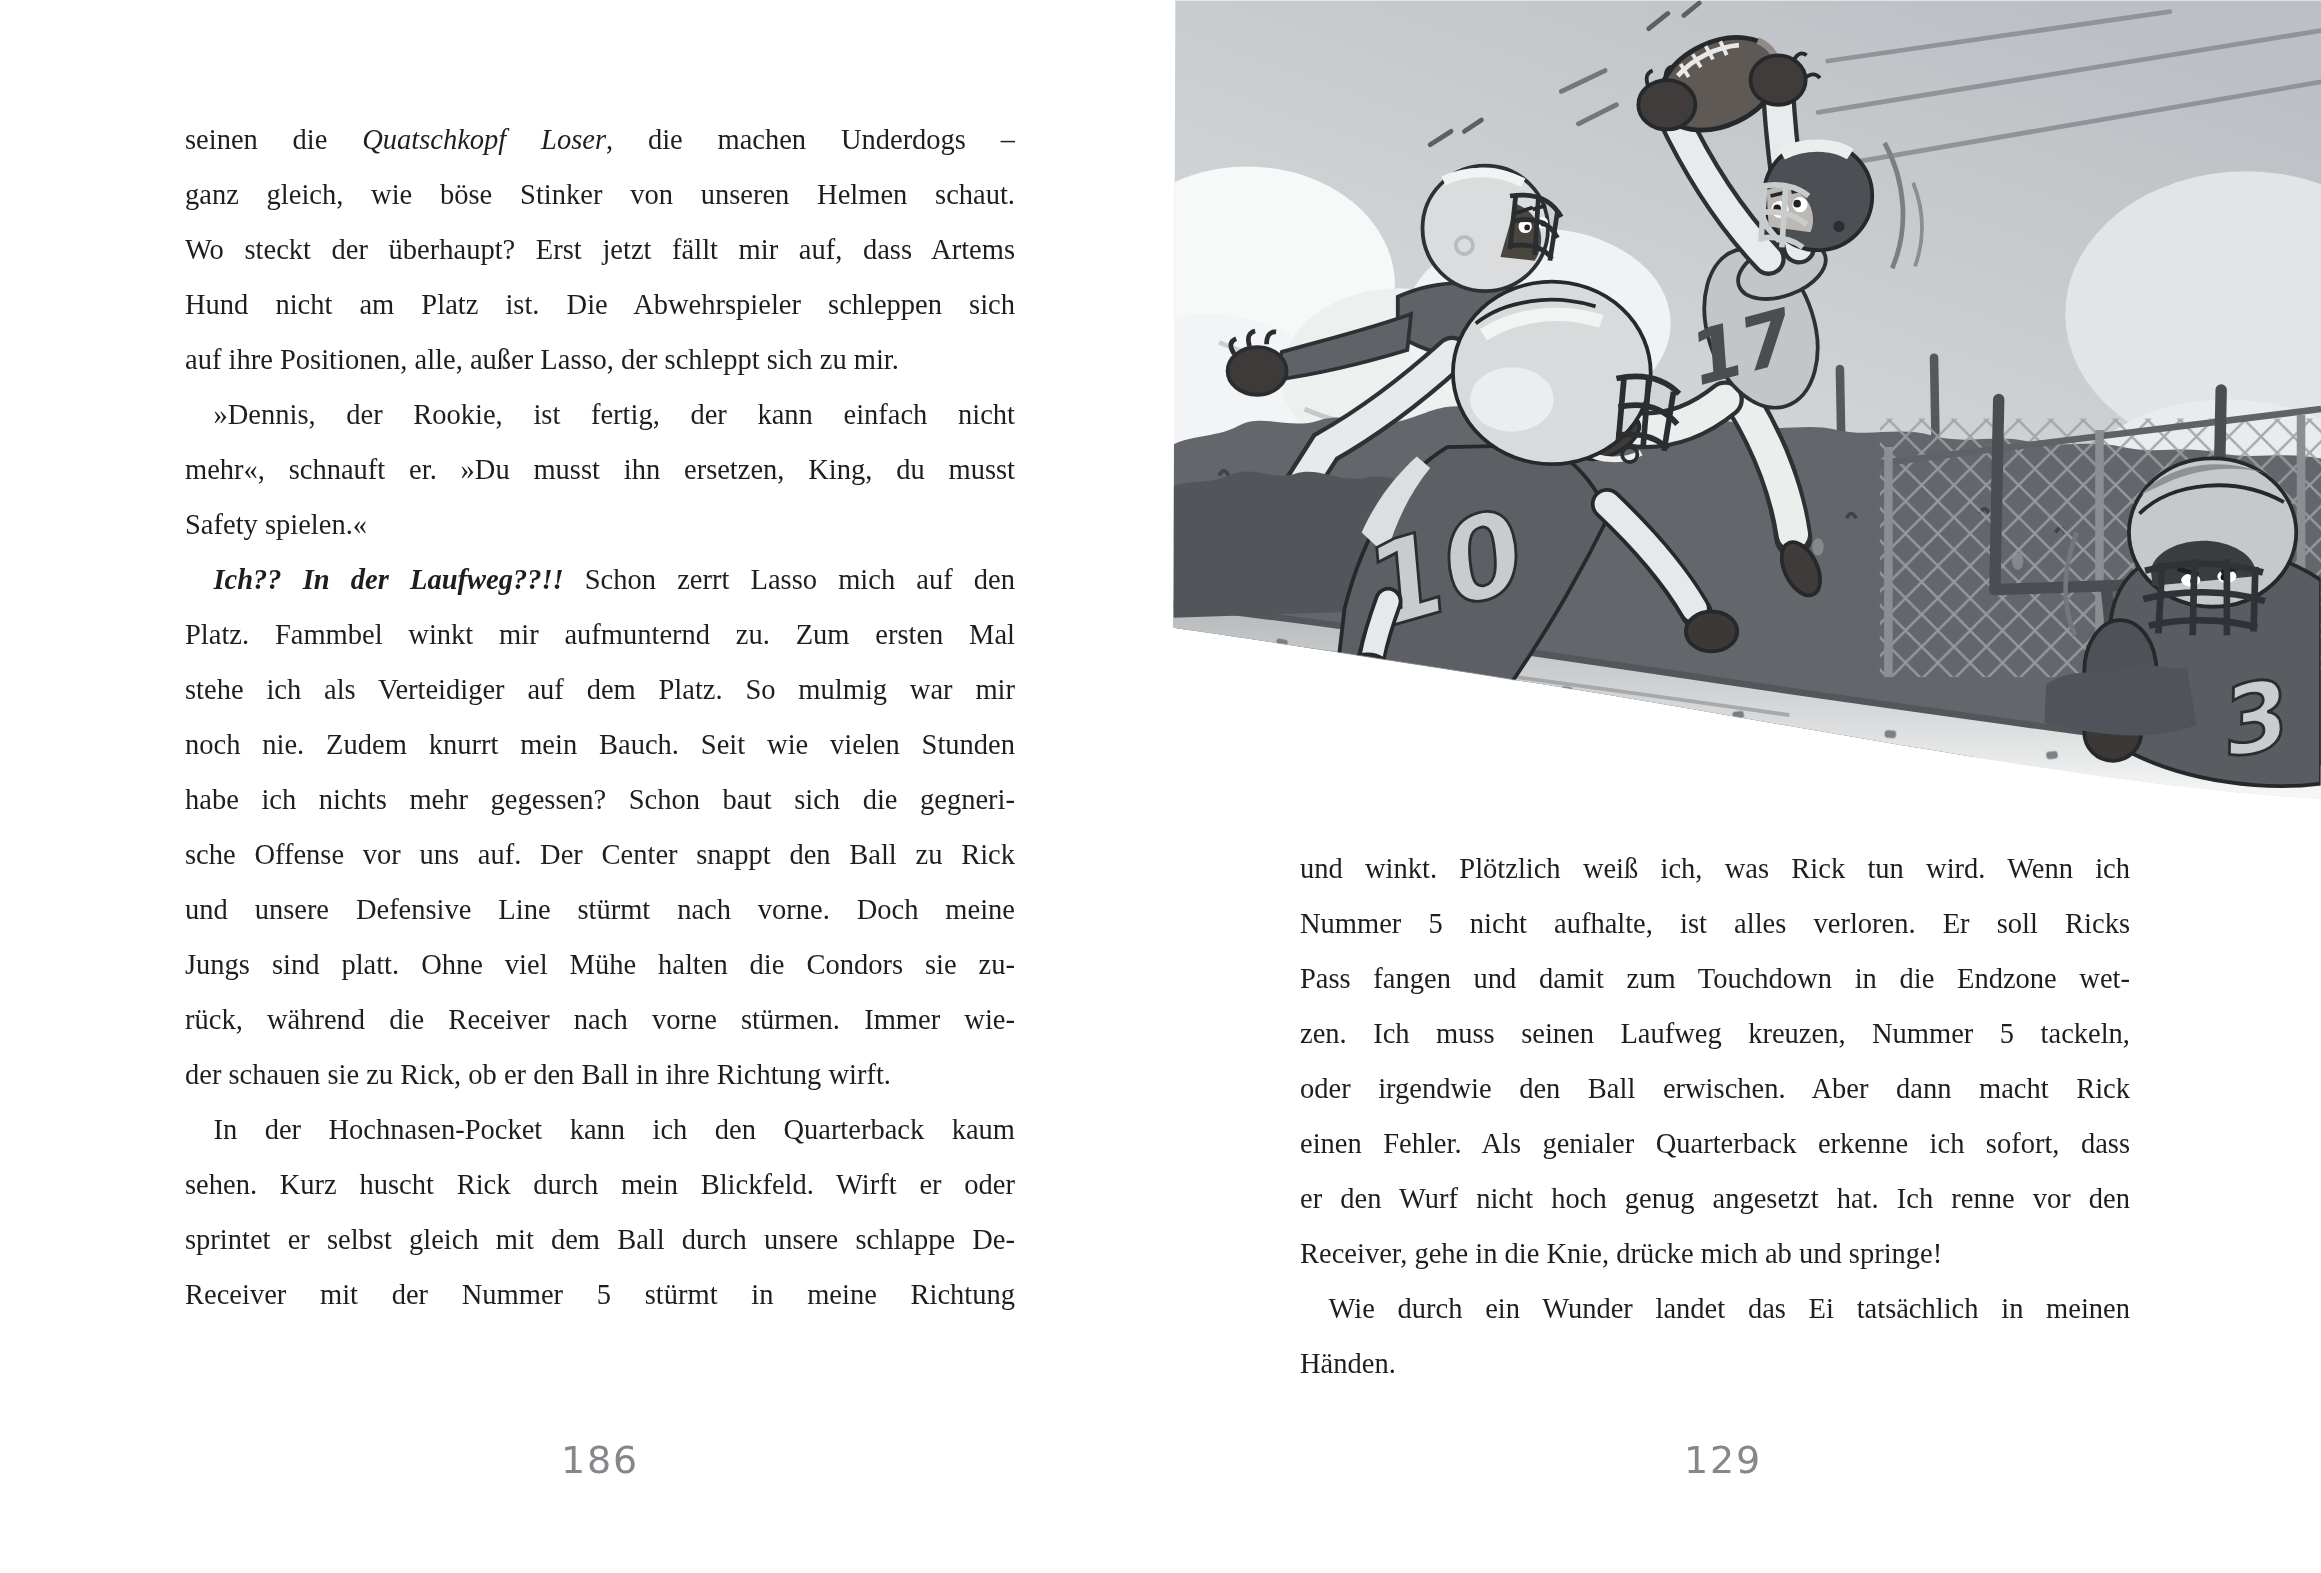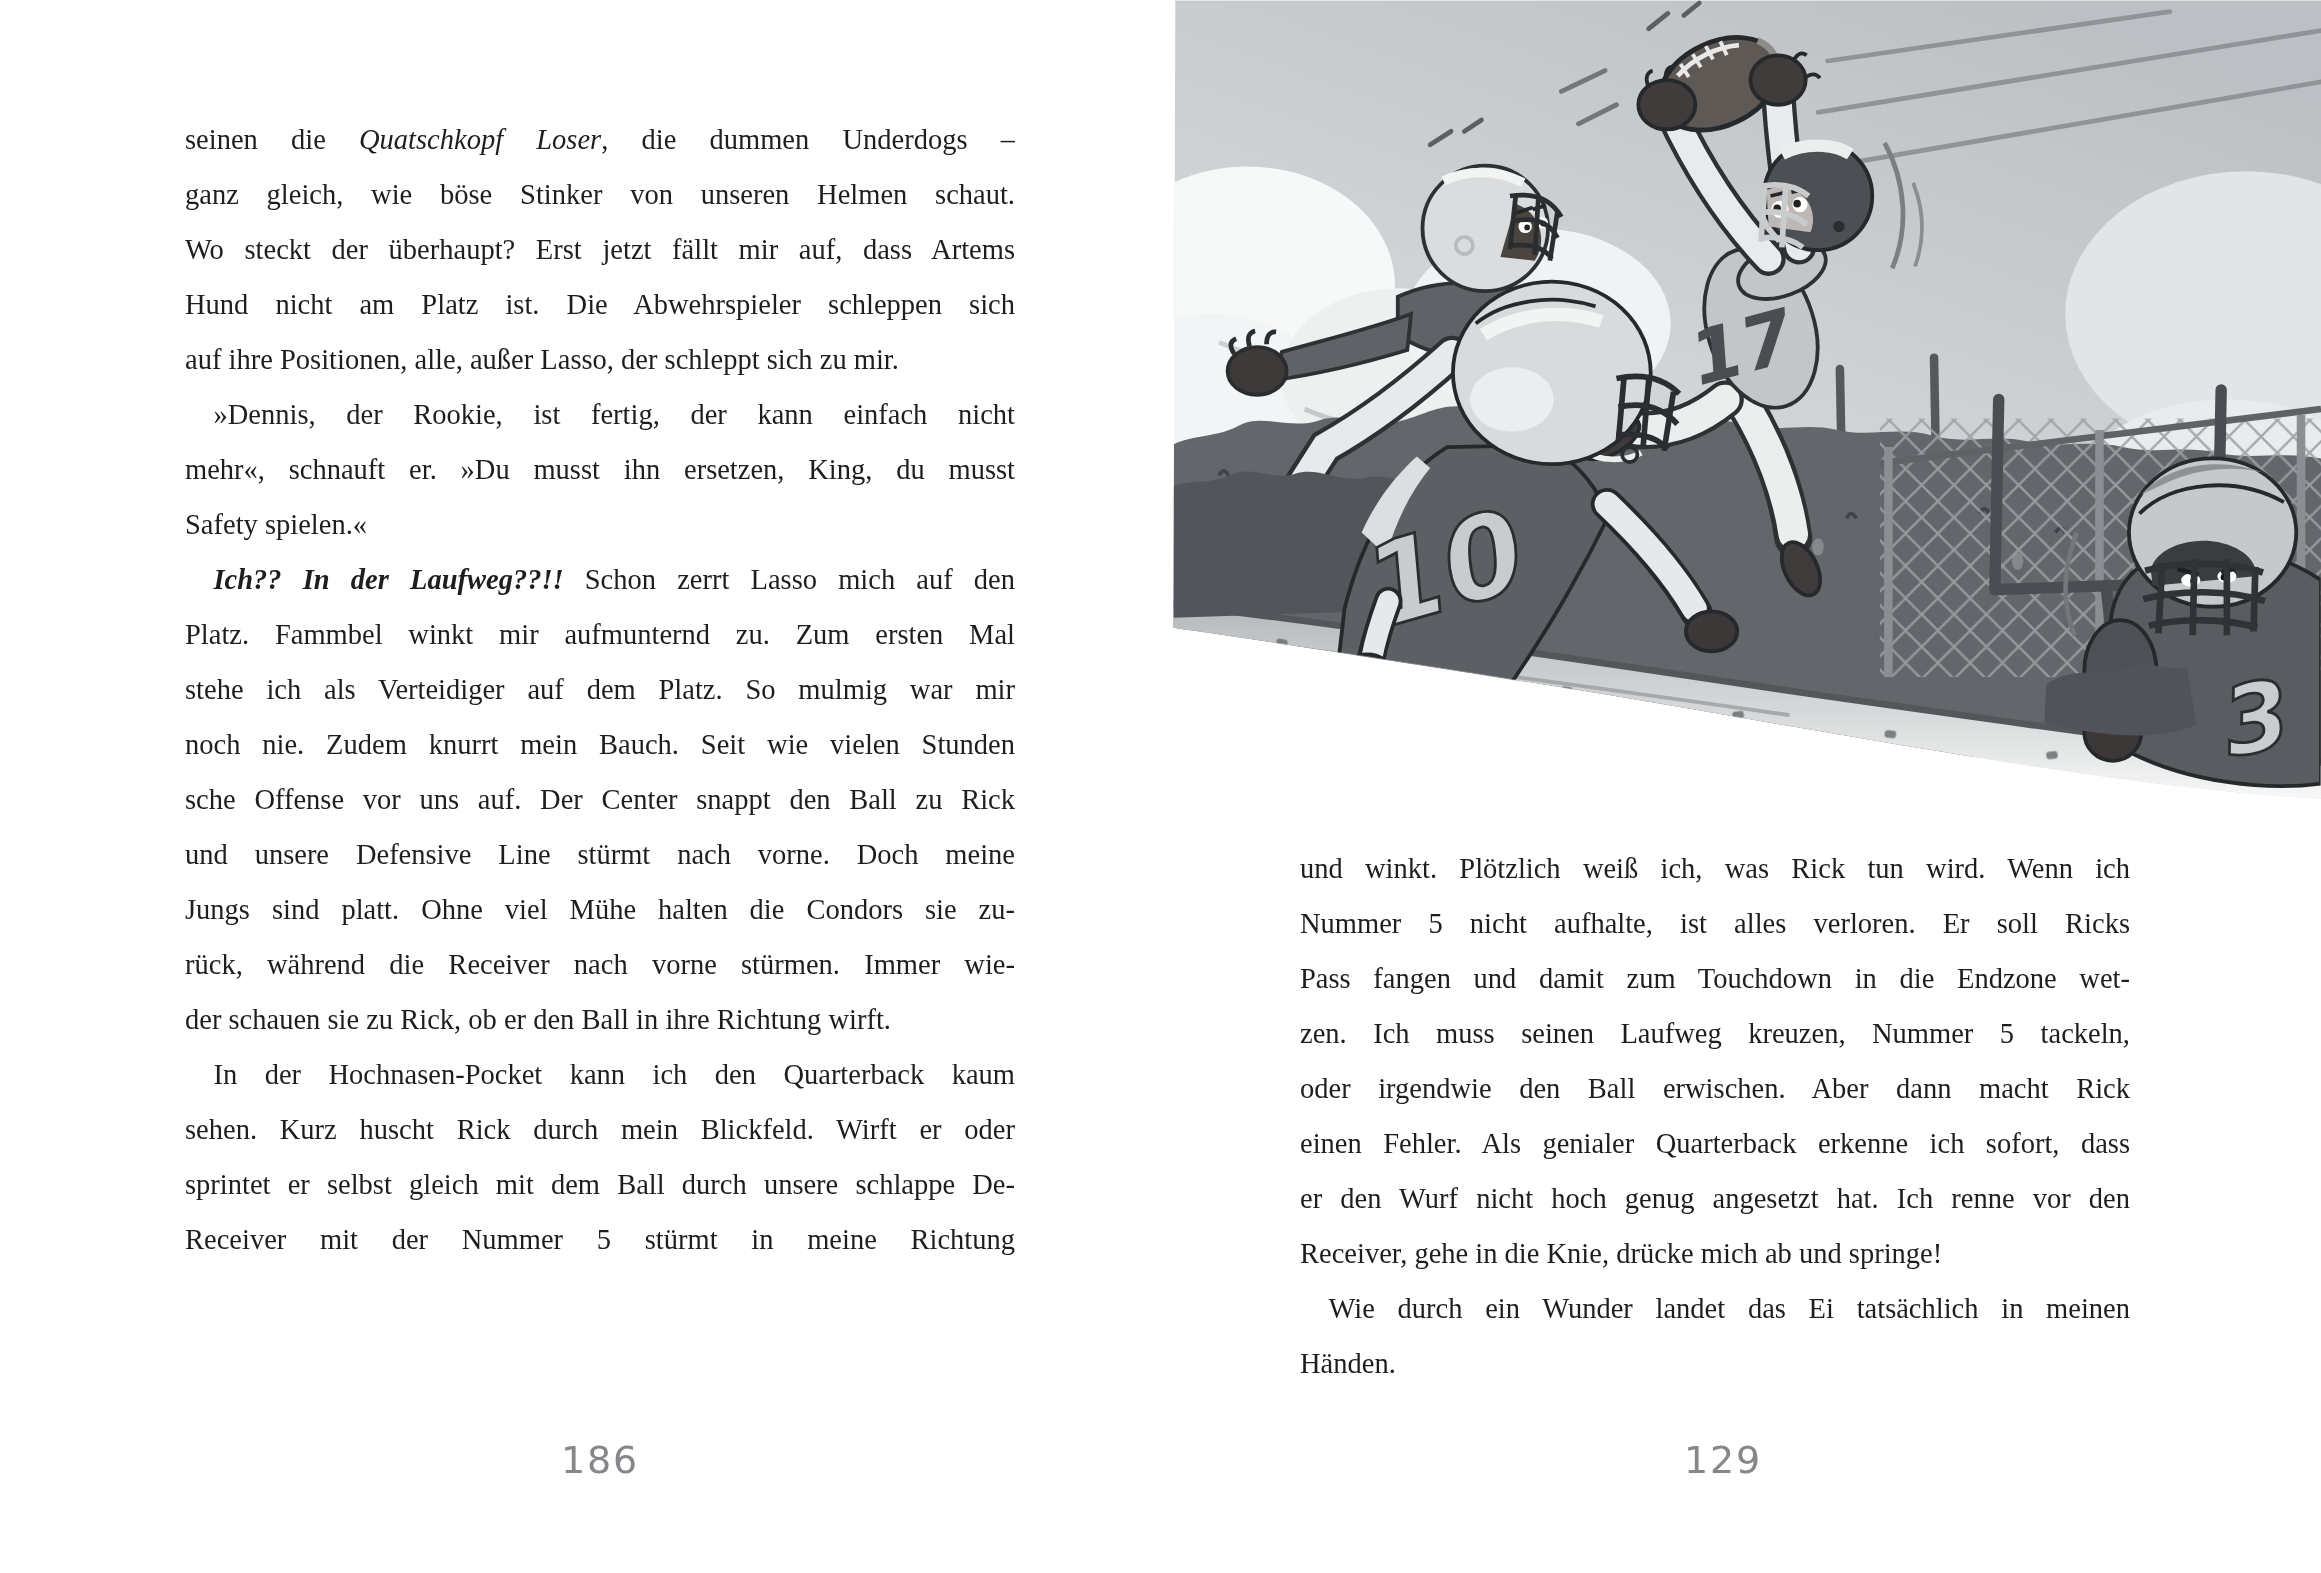--- a/index.html
+++ b/index.html
@@ -47,32 +47,33 @@
     left:1162px; top:0;
     width:1159px; height:818px;
   }
 </style>
 </head>
 <body>
 
 <div class="spread">
 
   <div class="textblock" id="left-text">
-      <div class="line"><span>seinen die </span><span class="it">Quatschkopf Loser</span><span>, die dummen Underdogs –</span></div>
+      <div class="line"><span>seinen die </span><span class="it">Quatschkopf Loser</span><span>, die machen Underdogs –</span></div>
       <div class="line"><span>ganz gleich, wie böse Stinker von unseren Helmen schaut.</span></div>
       <div class="line"><span>Wo steckt der überhaupt? Erst jetzt fällt mir auf, dass Artems</span></div>
       <div class="line"><span>Hund nicht am Platz ist. Die Abwehrspieler schleppen sich</span></div>
       <div class="line end"><span>auf ihre Positionen, alle, außer Lasso, der schleppt sich zu mir.</span></div>
       <div class="line ind"><span>»Dennis, der Rookie, ist fertig, der kann einfach nicht</span></div>
       <div class="line"><span>mehr«, schnauft er. »Du musst ihn ersetzen, King, du musst</span></div>
       <div class="line end"><span>Safety spielen.«</span></div>
       <div class="line ind"><span class="bi">Ich?? In der Laufweg??!!</span><span> Schon zerrt Lasso mich auf den</span></div>
       <div class="line"><span>Platz. Fammbel winkt mir aufmunternd zu. Zum ersten Mal</span></div>
       <div class="line"><span>stehe ich als Verteidiger auf dem Platz. So mulmig war mir</span></div>
       <div class="line"><span>noch nie. Zudem knurrt mein Bauch. Seit wie vielen Stunden</span></div>
+      <div class="line"><span>habe ich nichts mehr gegessen? Schon baut sich die gegneri-</span></div>
       <div class="line"><span>sche Offense vor uns auf. Der Center snappt den Ball zu Rick</span></div>
       <div class="line"><span>und unsere Defensive Line stürmt nach vorne. Doch meine</span></div>
       <div class="line"><span>Jungs sind platt. Ohne viel Mühe halten die Condors sie zu-</span></div>
       <div class="line"><span>rück, während die Receiver nach vorne stürmen. Immer wie-</span></div>
       <div class="line end"><span>der schauen sie zu Rick, ob er den Ball in ihre Richtung wirft.</span></div>
       <div class="line ind"><span>In der Hochnasen-Pocket kann ich den Quarterback kaum</span></div>
       <div class="line"><span>sehen. Kurz huscht Rick durch mein Blickfeld. Wirft er oder</span></div>
       <div class="line"><span>sprintet er selbst gleich mit dem Ball durch unsere schlappe De-</span></div>
       <div class="line"><span>Receiver mit der Nummer 5 stürmt in meine Richtung</span></div>
     </div>

